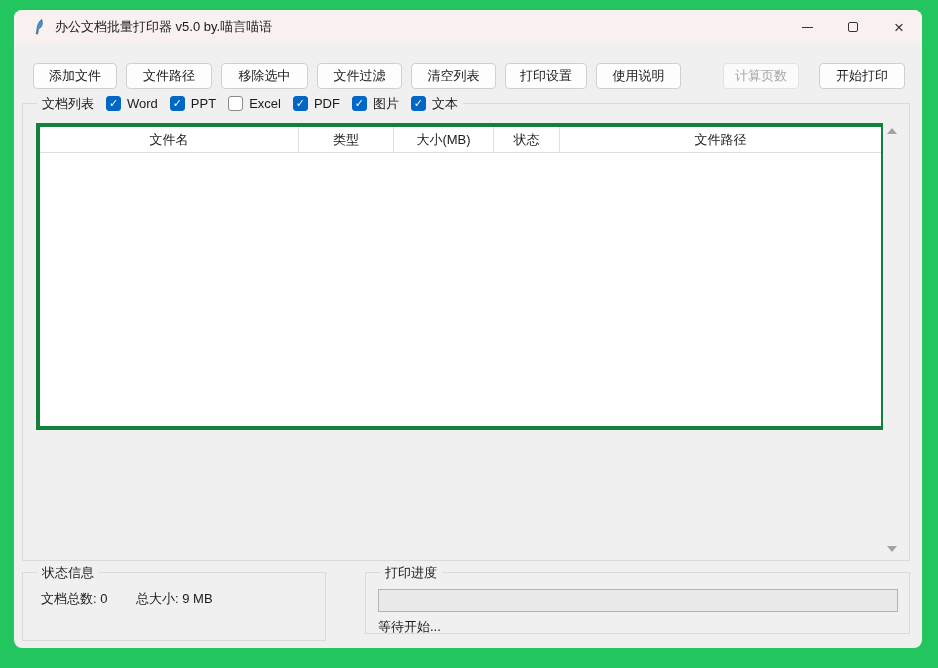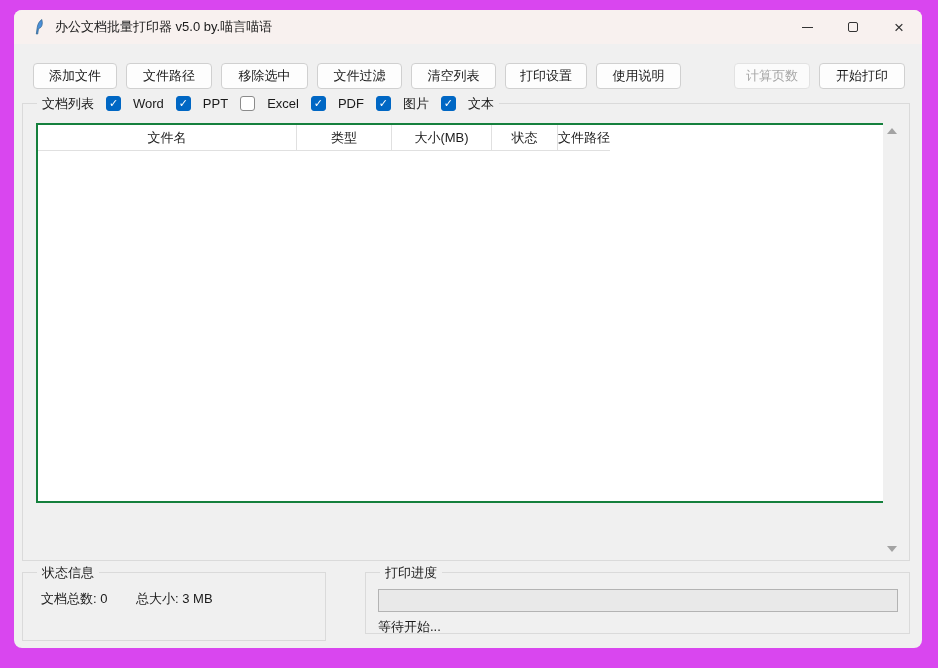--- a/index.html
+++ b/index.html
@@ -1,18 +1,18 @@
 <!DOCTYPE html>
 <html style="--accent: #0067c4; --titlebg: #f8f1ef; --winbg: #f0f0f0;"><head>
 <meta charset="utf-8">
 <style>
   * { margin:0; padding:0; box-sizing:border-box; }
   html,body { width:938px; height:668px; background:#000; overflow:hidden;
               font-family:"Liberation Sans",sans-serif; }
-  .stage { position:relative; width:938px; height:668px; background:#d946ef; }
+  .stage { position:relative; width:938px; height:668px; background:#22c55e; }
 
   .window { position:absolute; left:14px; top:10px; width:908px; height:638px;
             background:var(--winbg,#f0f0f0); border-radius:8px; overflow:hidden; }
 
   
   .titlebar { position:absolute; left:0; top:0; width:100%; height:34px;
               background:var(--titlebg,#f8f1ef); display:flex; align-items:center; }
   .app-icon { margin-left:18px; width:14px; height:16px; flex:0 0 auto; }
   .title-text { margin-left:9px; font-size:13px; color:#1a1a1a; }
   .win-controls { margin-left:auto; display:flex; height:100%; }
@@ -33,30 +33,30 @@
   
   .group { position:absolute; border:1px solid #dadada; }
   .group-caption { position:absolute; top:-9px; left:14px; background:var(--winbg,#f0f0f0);
                    padding:0 5px; font-size:13px; color:#1a1a1a; display:flex;
                    align-items:center; gap:12px; line-height:17px;text-align:center; }
   .doclist-group { left:8px; top:93px; width:888px; height:458px; }
   .status-group  { left:8px; top:562px; width:304px; height:69px; }
   .progress-group{ left:351px; top:562px; width:545px; height:62px; }
 
   
-  .cb-item { display:flex; align-items:center; gap:12px; }
+  .cb-item { display:flex; align-items:center; gap:6px; }
   .cb { width:15px; height:15px; border:1px solid #8b8b8b; border-radius:3px;
         background:#fff; display:flex; align-items:center; justify-content:center; }
   .cb.checked { background:var(--accent,#0067c4); border-color:var(--accent,#0067c4); }
   .cb.checked::after { content:"✓"; color:#fff; font-size:11px; line-height:1; }
   .cb-label { font-size:13px; color:#1a1a1a; }
 
   
-  .treeview { position:absolute; left:13px; top:19px; width:849px; height:380px;
-              background:#fff; border:2px solid #15803d; display:flex; flex-direction:row; }
+  .treeview { position:absolute; left:13px; top:19px; width:849px; height:307px;
+              background:#fff; border:4px solid #15803d; display:flex; flex-direction:column; }
   .tv-header { display:flex; height:26px; border-bottom:1px solid #e0e0e0; flex:0 0 auto; }
   .tv-th { display:flex; align-items:center; justify-content:center; font-size:13px;
            color:#1a1a1a; border-right:1px solid #e0e0e0; }
   .tv-th:last-child { border-right:none; }
   .c0{width:259px;} .c1{width:95px;} .c2{width:100px;} .c3{width:66px;} .c4{flex:1;}
   .tv-body { flex:1; background:#fff; }
 
   
   .scrollbar { position:absolute; left:860px; top:19px; width:18px; height:434px;
                background:#f0f0f0; display:flex; flex-direction:column;
@@ -105,21 +105,21 @@
 
     <div class="toolbar">
       <button class="btn" style="width:84px">添加文件</button>
       <button class="btn" style="width:86px">文件路径</button>
       <button class="btn" style="width:87px">移除选中</button>
       <button class="btn" style="width:85px">文件过滤</button>
       <button class="btn" style="width:85px">清空列表</button>
       <button class="btn" style="width:82px">打印设置</button>
       <button class="btn" style="width:85px">使用说明</button>
       <button class="btn disabled spacer" style="width:76px">计算页数</button>
-      <button class="btn" style="width:86px; margin-left:0">开始打印</button>
+      <button class="btn" style="width:86px; margin-left:11px">开始打印</button>
     </div>
 
     <div class="group doclist-group">
       <div class="group-caption cbrow">
         <span>文档列表</span>
         <span class="cb-item">
           <span class="cb checked"></span>
           <span class="cb-label">Word</span>
         </span>
         <span class="cb-item">
@@ -165,21 +165,21 @@
       </div>
     </div>
 
     <div class="group status-group">
       <div class="group-caption">
         <span>状态信息</span>
       </div>
       <div class="status-grid">
         <div class="status-row">
           <span class="status-cell-a">文档总数: 0</span>
-          <span class="status-cell-b">总大小: 3 MB</span>
+          <span class="status-cell-b">总大小: 9 MB</span>
         </div>
       </div>
     </div>
 
     <div class="group progress-group">
       <div class="group-caption">
         <span>打印进度</span>
       </div>
       <div class="progress-trough">
         <div class="progress-fill" style="width: 0%;"></div>

